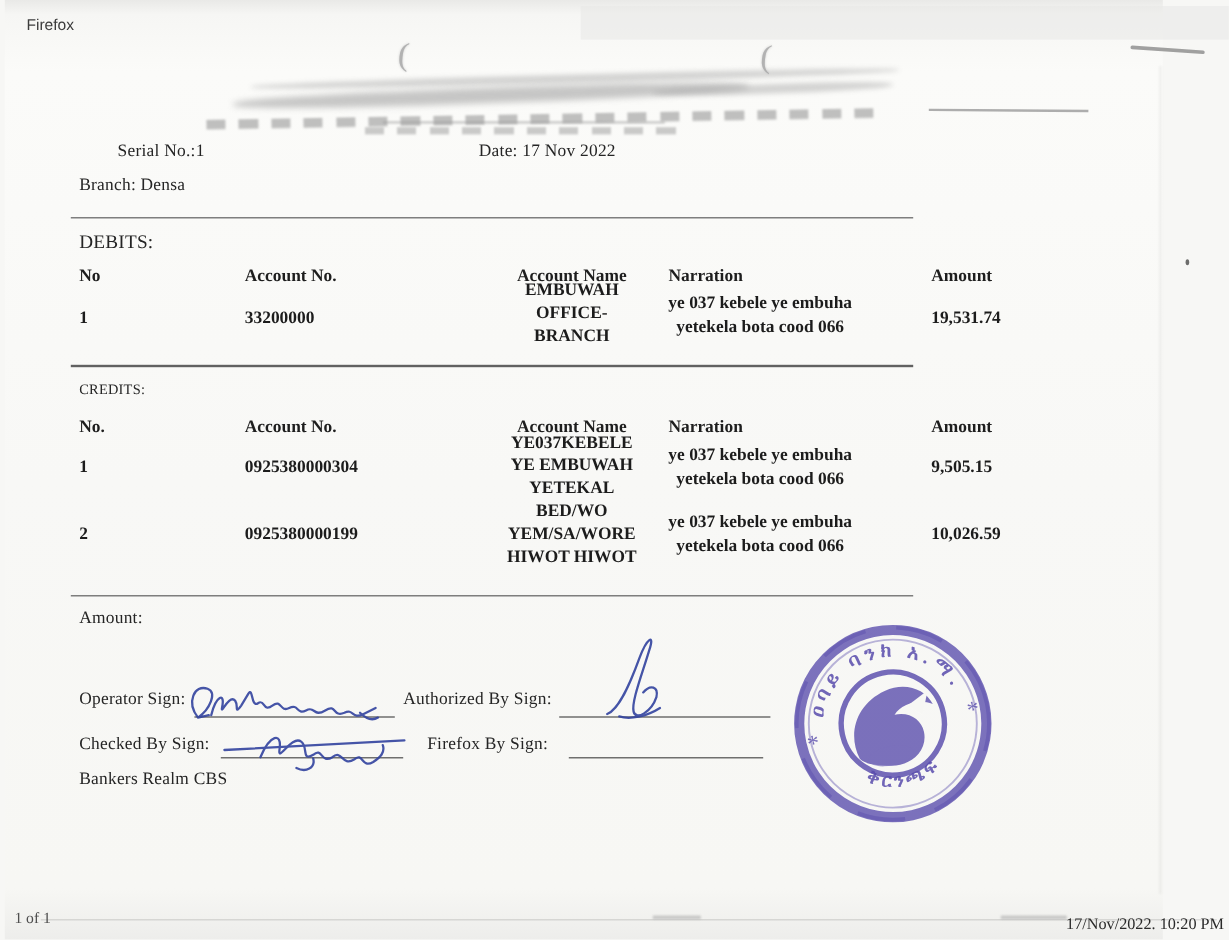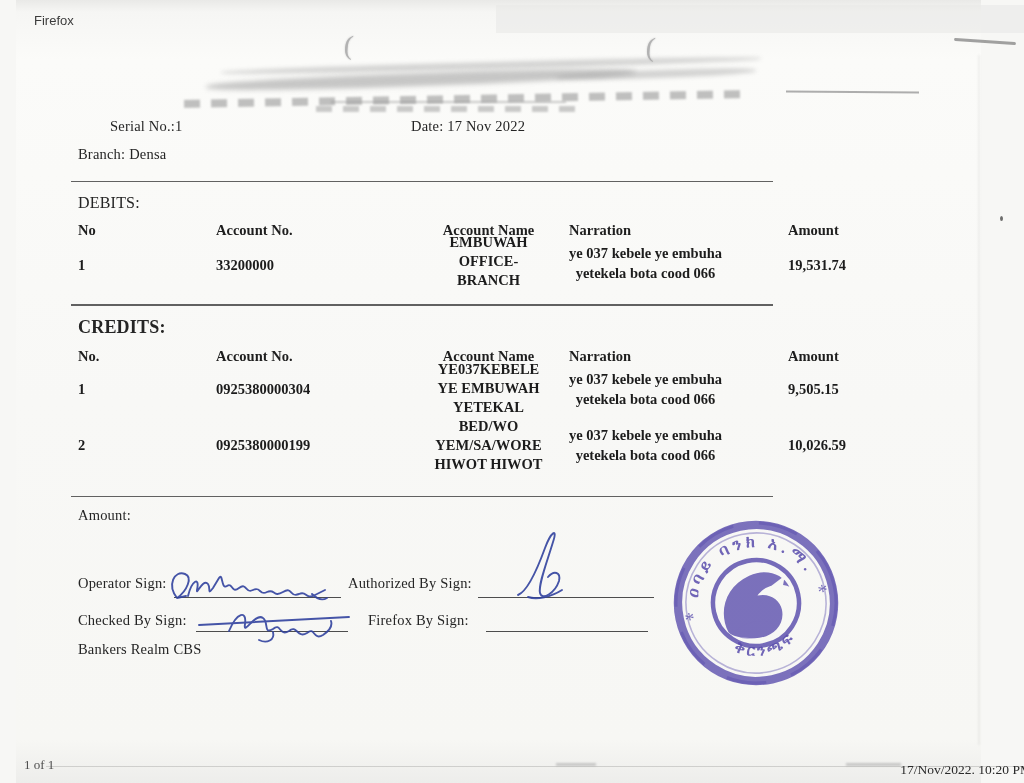--- a/index.html
+++ b/index.html
@@ -5,21 +5,21 @@
   * { margin:0; padding:0; box-sizing:border-box; }
   html,body { width:1024px; height:783px; }
   body {
     font-family:"Liberation Serif", serif;
     background:#f7f7f5;
     position:relative; overflow:hidden;
     color:#222;
   }
   .abs { position:absolute; }
   .scan {
-    width:965px; height:783px; position:absolute; top:0; left:16px;
+    width:965px; height:783px; position:absolute; top:0; left:4px;
     background:
       linear-gradient(180deg, #e9e9e7 0px, #f6f6f4 12px, #fbfbf9 60px, #f8f8f6 400px, #f7f7f4 740px, #ededeb 783px);
   }
   .sans { font-family:"Liberation Sans", sans-serif; }
   .doc-text { font-size:14.5px; color:#252525; letter-spacing:.2px; }
   .hdr-cell { font-size:14.5px; font-weight:bold; color:#1e1e1e;text-align:center; }
   .cell { font-size:14.5px; font-weight:bold; color:#1c1c1c; }
   .rule { background:#3f3f3f; height:1.4px; opacity:.82; }
   .sigline { background:#2f2f2f; height:1.3px; opacity:.85; }
   .center { text-align:center; }
@@ -86,21 +86,21 @@
       <div class="abs cell center" style="left:537px; top:243px; width:185px; line-height:20px;">
         <div>ye 037 kebele ye embuha</div>
         <div>yetekela bota cood 066</div>
       </div>
       <div class="abs cell" style="left:772px; top:257px;">19,531.74</div>
     </div>
   </div>
   <div class="abs rule" style="left:55px; top:304px; width:702px; height:1.8px;"></div>
 
   <div>
-    <div class="abs doc-text" style="left:62px; top:317px; font-size:18px;font-weight:bold;">CREDITS:</div>
+    <div class="abs doc-text" style="left:62px; top:317px; font-size:12px;">CREDITS:</div>
     <div class="abs hdr-cell" style="left:62px;  top:348px;">No.</div>
     <div class="abs hdr-cell" style="left:200px; top:348px;">Account No.</div>
     <div class="abs hdr-cell center" style="left:400px; top:348px; width:145px;">Account Name</div>
     <div class="abs hdr-cell" style="left:553px; top:348px;">Narration</div>
     <div class="abs hdr-cell" style="left:772px; top:348px;">Amount</div>
 
     <div>
       <div class="abs cell" style="left:62px;  top:381px;">1</div>
       <div class="abs cell" style="left:200px; top:381px;">0925380000304</div>
       <div class="abs cell center" style="left:400px; top:360px; width:145px; line-height:19px;">

